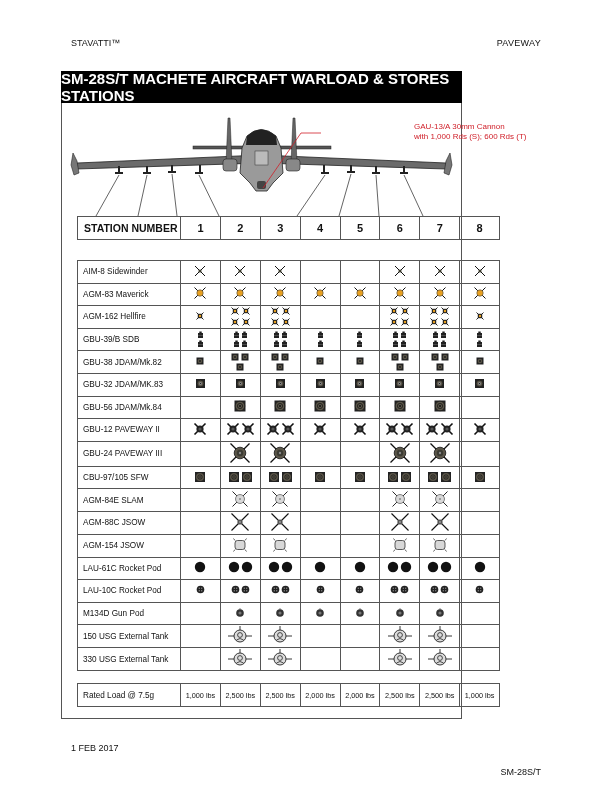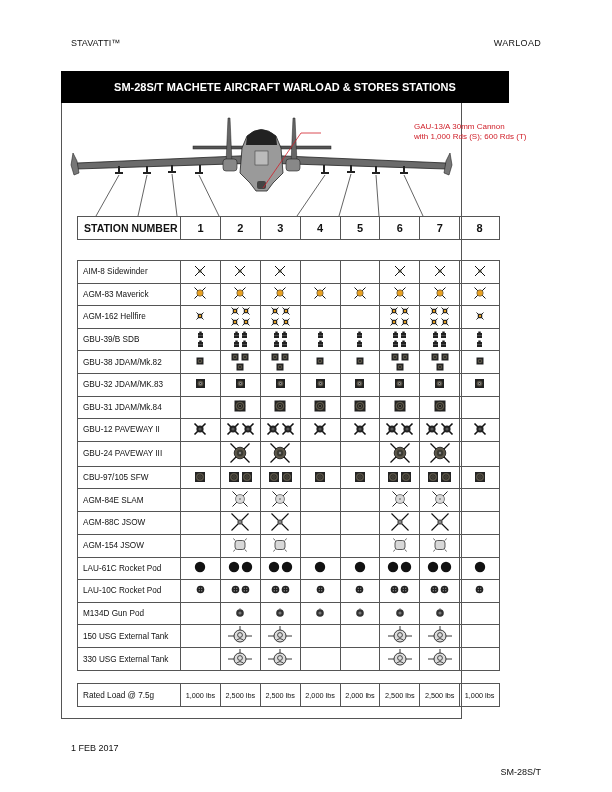--- a/index.html
+++ b/index.html
@@ -3,21 +3,21 @@
 <meta charset="utf-8">
 <style>
   html,body{margin:0;padding:0;background:#fff;}
   body{width:612px;height:792px;position:relative;font-family:"Liberation Sans",sans-serif;color:#111;overflow:hidden;}
   .hdr-l{position:absolute;left:71px;top:38px;font-size:9px;}
   .hdr-r{position:absolute;right:71px;top:38px;font-size:9px;letter-spacing:0.3px;}
   .ftr-l{position:absolute;left:71px;top:743px;font-size:9px;}
   .ftr-r{position:absolute;right:71px;top:743px;font-size:9px;margin-top:24px;}
   .frame{position:absolute;left:61px;top:71px;width:400px;height:648px;border:1.5px solid #555;box-sizing:border-box;}
   .frame{width:401px;}
-  .title-bar{position:absolute;left:61px;top:71px;width:448px;height:32px;background:#000;color:#fff;font-weight:bold;font-size:11px;display:flex;align-items:center;justify-content:center;box-sizing:border-box;}
+  .title-bar{position:absolute;left:61px;top:71px;width:401px;height:32px;background:#000;color:#fff;font-weight:bold;font-size:15px;display:flex;align-items:center;justify-content:center;box-sizing:border-box;}
   .aircraft{position:absolute;left:61px;top:103px;width:401px;height:115px;}
   .callout{position:absolute;left:414px;top:122px;color:#d0202a;font-size:8px;line-height:10px;}
   table{border-collapse:collapse;position:absolute;table-layout:fixed;}
   td{border:1px solid #555;padding:0;text-align:center;vertical-align:middle;box-sizing:border-box;}
   .station{left:77px;top:216px;width:423px;}
   .station td{height:23px;font-weight:bold;font-size:11px;}
   .station td.lbl{text-align:left;padding-left:6px;font-size:10.5px;}
   .stores{left:77px;top:260px;width:423px;}
   .stores td{height:22.6px;font-size:8.2px;}
   .stores td.lbl{text-align:left;padding-left:5px;white-space:nowrap;}
@@ -25,21 +25,21 @@
   .rated td{height:23px;font-size:7.3px;}
   .rated td.lbl{text-align:left;padding-left:5px;font-size:8.2px;}
   .col-lbl{width:103px;}
   .icons{display:inline-flex;flex-wrap:wrap;justify-content:center;align-items:center;gap:1px;}
   .icons svg{display:block;}
 </style>
 </head>
 <body>
 
 <div class="hdr-l">STAVATTI™</div>
-<div class="hdr-r">WARLOAD</div>
+<div class="hdr-r">PAVEWAY</div>
 
 <div class="frame"></div>
 <div class="title-bar">SM-28S/T MACHETE AIRCRAFT WARLOAD &amp; STORES STATIONS</div>
 
 <svg class="aircraft" viewBox="0 0 401 115">
 
   <polygon points="16,60 200,52 385,60 385,66 200,60 16,66" fill="#6b6b6b" stroke="#222" stroke-width="0.8"></polygon>
 
   <polygon points="12,50 16,58 18,70 13,72 10,62" fill="#777" stroke="#222" stroke-width="0.6"></polygon>
   <polygon points="389,50 385,58 383,70 388,72 391,62" fill="#777" stroke="#222" stroke-width="0.6"></polygon>
@@ -729,21 +729,21 @@
         <td><span class="icons" style="width: 12px;">
             <svg width="11" height="11" viewBox="-5.5 -5.5 11 11">
               <rect x="-4.5" y="-4.5" width="9" height="9" fill="#222"></rect>
               <circle r="3.3" fill="#5a5548" stroke="#111" stroke-width="0.5"></circle>
               <circle r="1.5" fill="#888"></circle>
               <circle r="0.6" fill="#111"></circle>
             </svg>
           </span></td>
       </tr>
       <tr>
-        <td class="lbl">GBU-31 JDAM/Mk.84</td>
+        <td class="lbl">GBU-56 JDAM/Mk.84</td>
         <td></td>
         <td><span class="icons" style="width: 15px;">
             <svg width="14" height="14" viewBox="-7 -7 14 14">
               <rect x="-5.5" y="-5.5" width="11" height="11" fill="#222"></rect>
               <circle r="4.8" fill="#5a5548" stroke="#111" stroke-width="0.6"></circle>
               <circle r="2.6" fill="none" stroke="#111" stroke-width="0.7"></circle>
               <circle r="1" fill="#111"></circle>
             </svg>
           </span></td>
         <td><span class="icons" style="width: 15px;">

